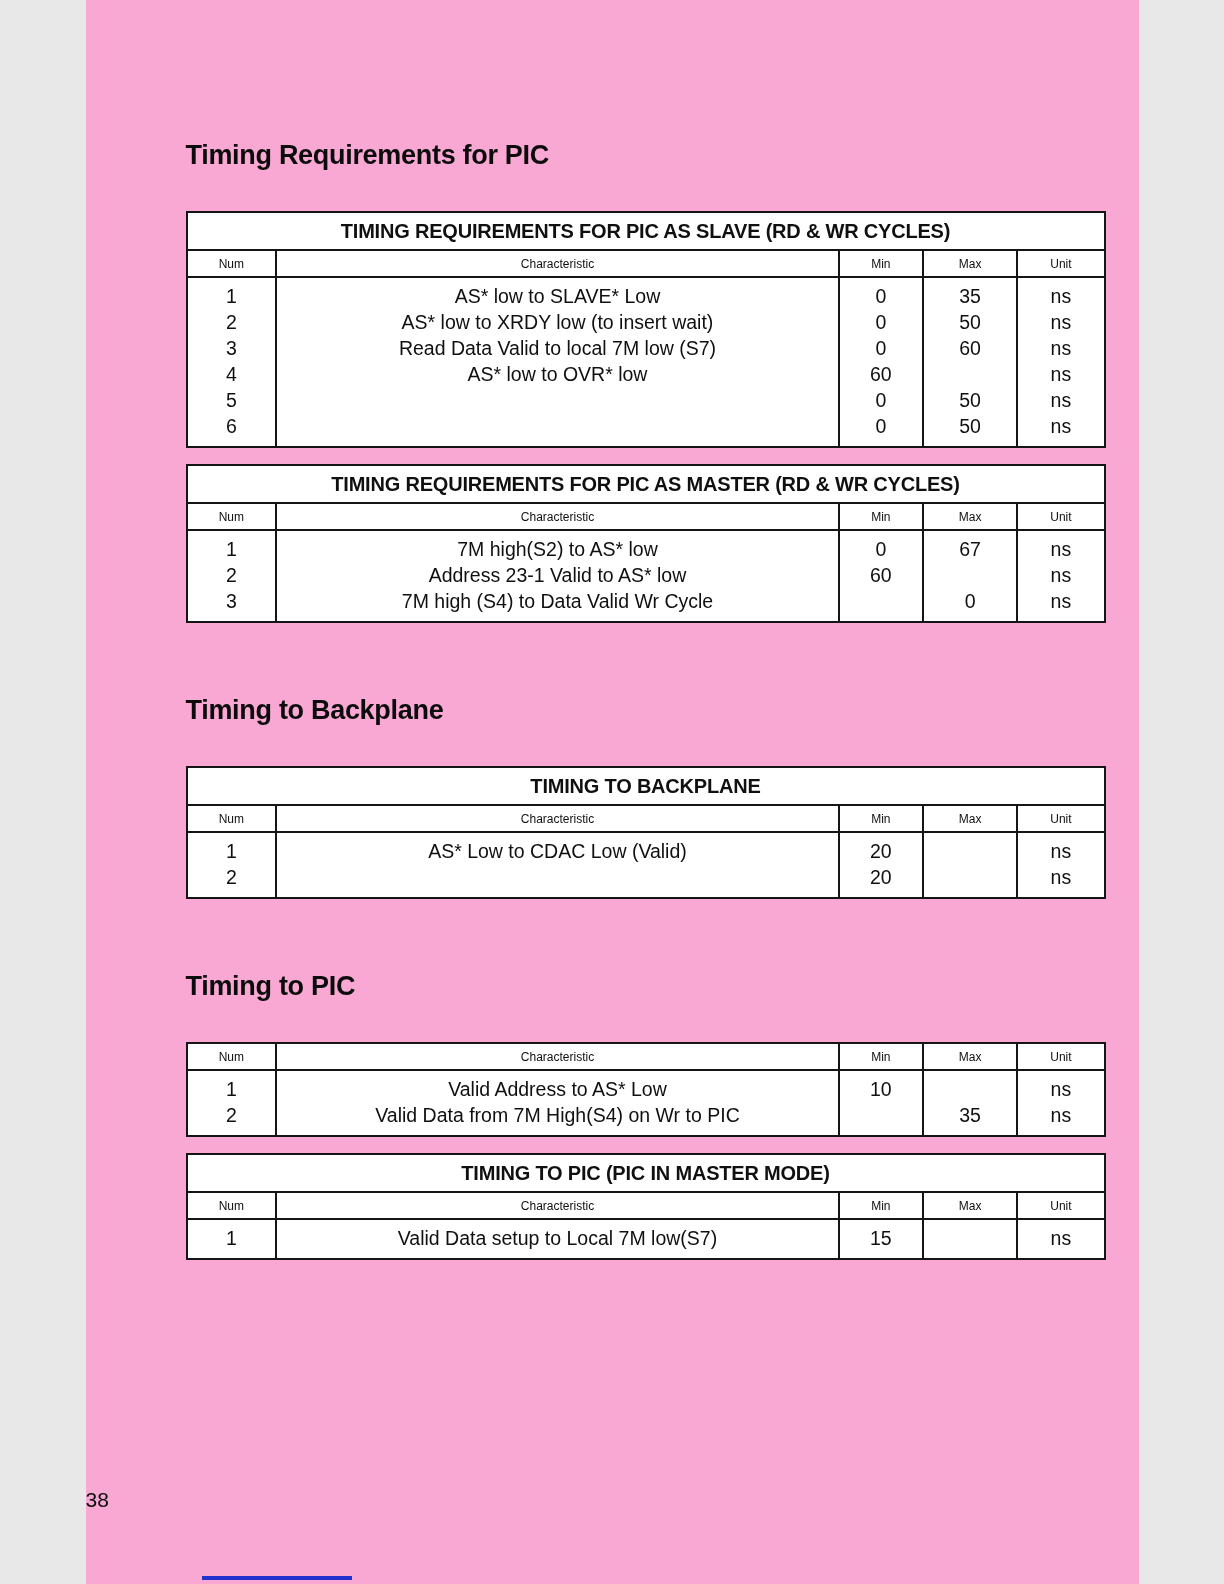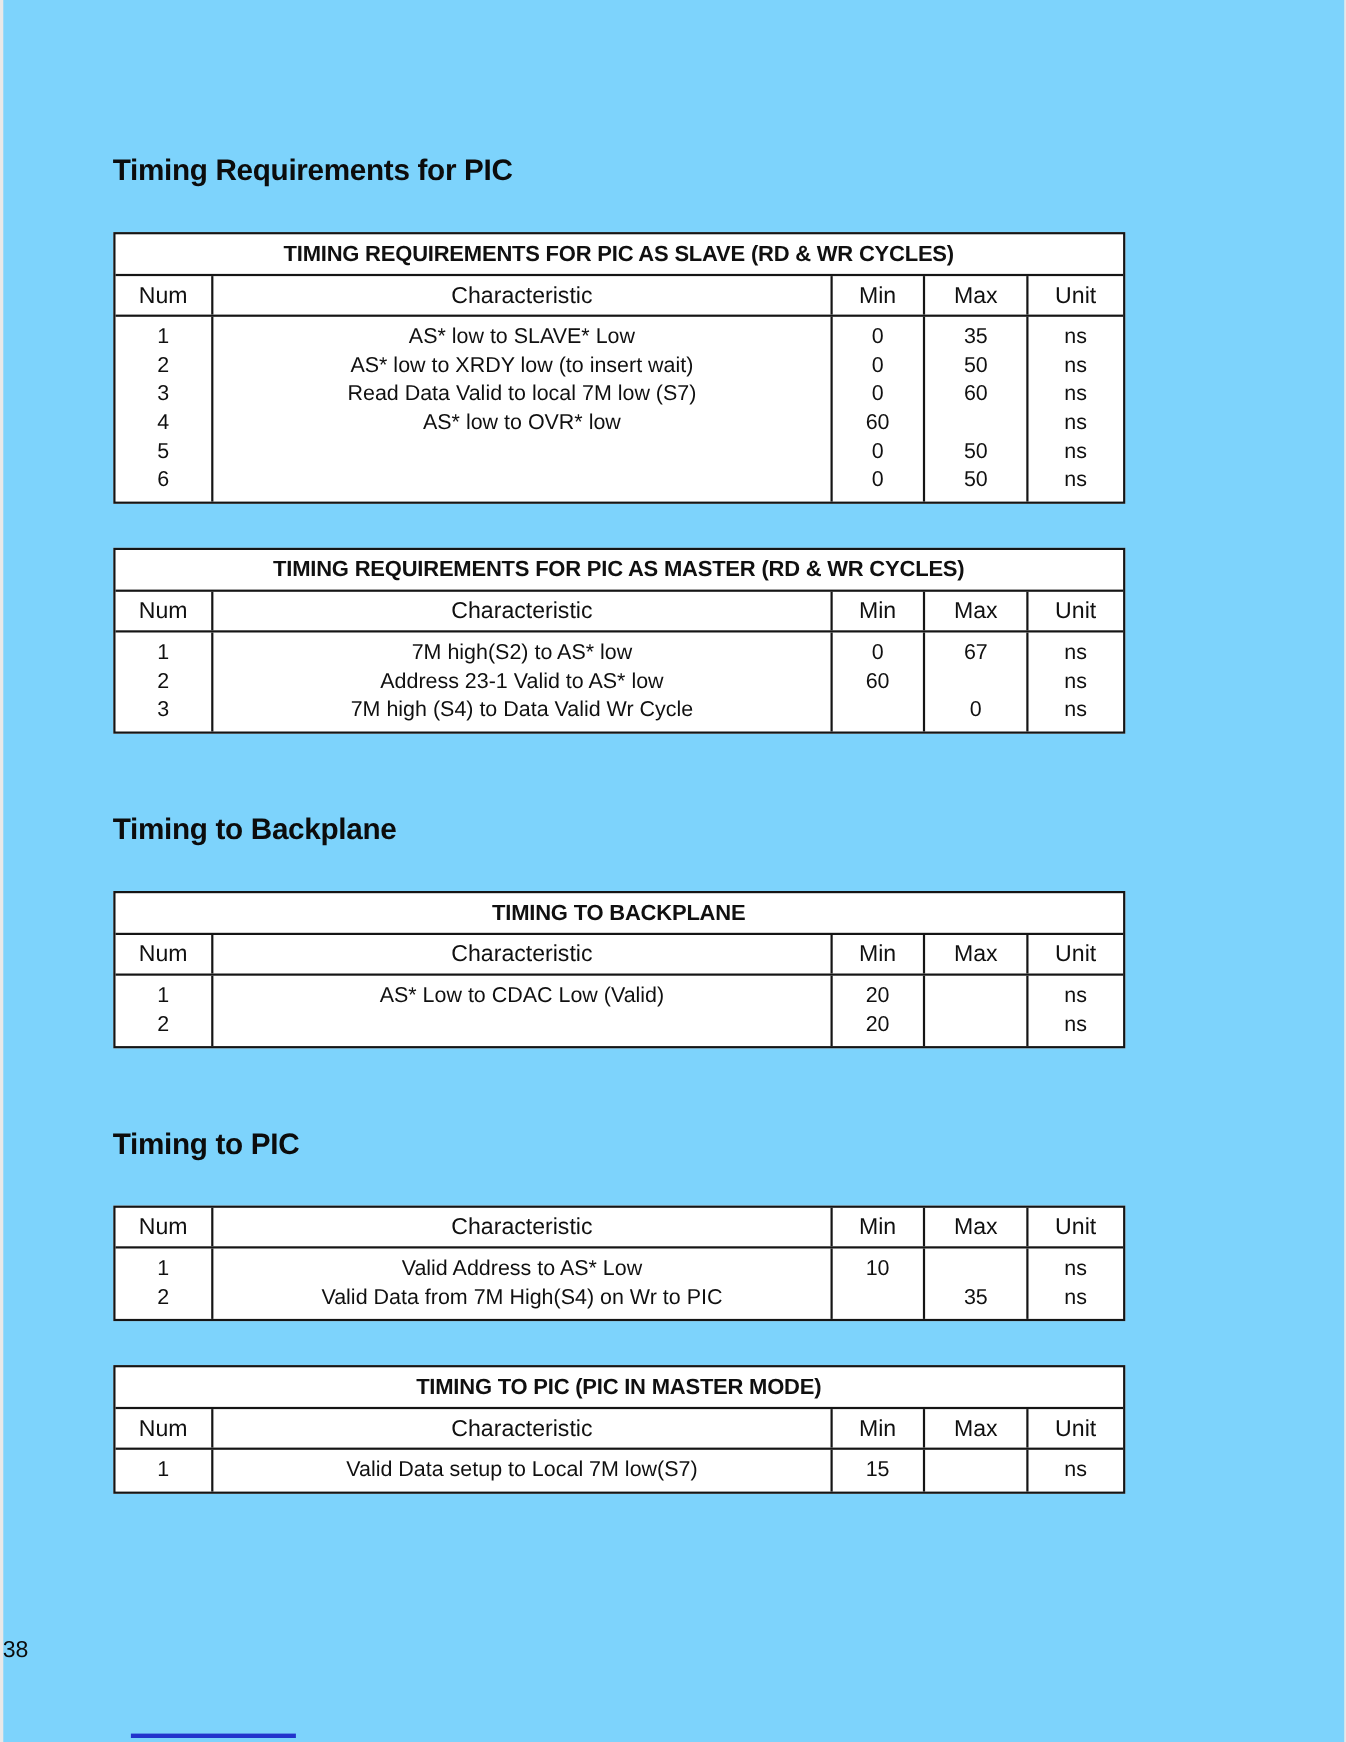--- a/index.html
+++ b/index.html
@@ -2,24 +2,24 @@
 <html><head>
 <meta charset="utf-8">
 <style>
   html, body {
     margin: 0;
     padding: 0;
     background: #e8e8e8;
   }
   .page {
     position: relative;
-    width: 1219px;
+    width: 1053px;
     height: 1584px;
     margin: 0 auto;
-    background: #7dd3fc;
+    background: #f9a8d4;
     color: #101010;
     font-family: "Liberation Sans", sans-serif;
     overflow: hidden;
   }
   .content {
     position: absolute;
     top: 140px;
     left: 100px;
     width: 920px;
   }
@@ -34,40 +34,40 @@
     margin-top: 72px;
   }
   .ttable {
     border: 2px solid #151515;
     width: 100%;
     box-sizing: border-box;
     background: #ffffff;
     margin-top: 40px;
   }
   .ttable + .ttable {
-    margin-top: 40px;
+    margin-top: 16px;
   }
   .ttitle {
     text-align: center;
     font-weight: bold;
     font-size: 20px;
     padding: 7px 4px 6px 4px;
     border-bottom: 2px solid #151515;
     letter-spacing: -0.2px;
   }
   .trow {
     display: grid;
     grid-template-columns: 9.8% 61.4% 9.2% 10.3% 9.3%;
   }
   .thead {
     border-bottom: 2px solid #151515;
   }
   .thead .tcell {
     padding: 6px 2px 5px 2px;
-    font-size: 21px;
+    font-size: 12px;
   }
   .tcell {
     text-align: center;
     box-sizing: border-box;
   }
   .tcell:not(:last-child) {
     border-right: 2px solid #151515;
   }
   .tbody .tcell {
     padding: 5px 2px 7px 2px;

